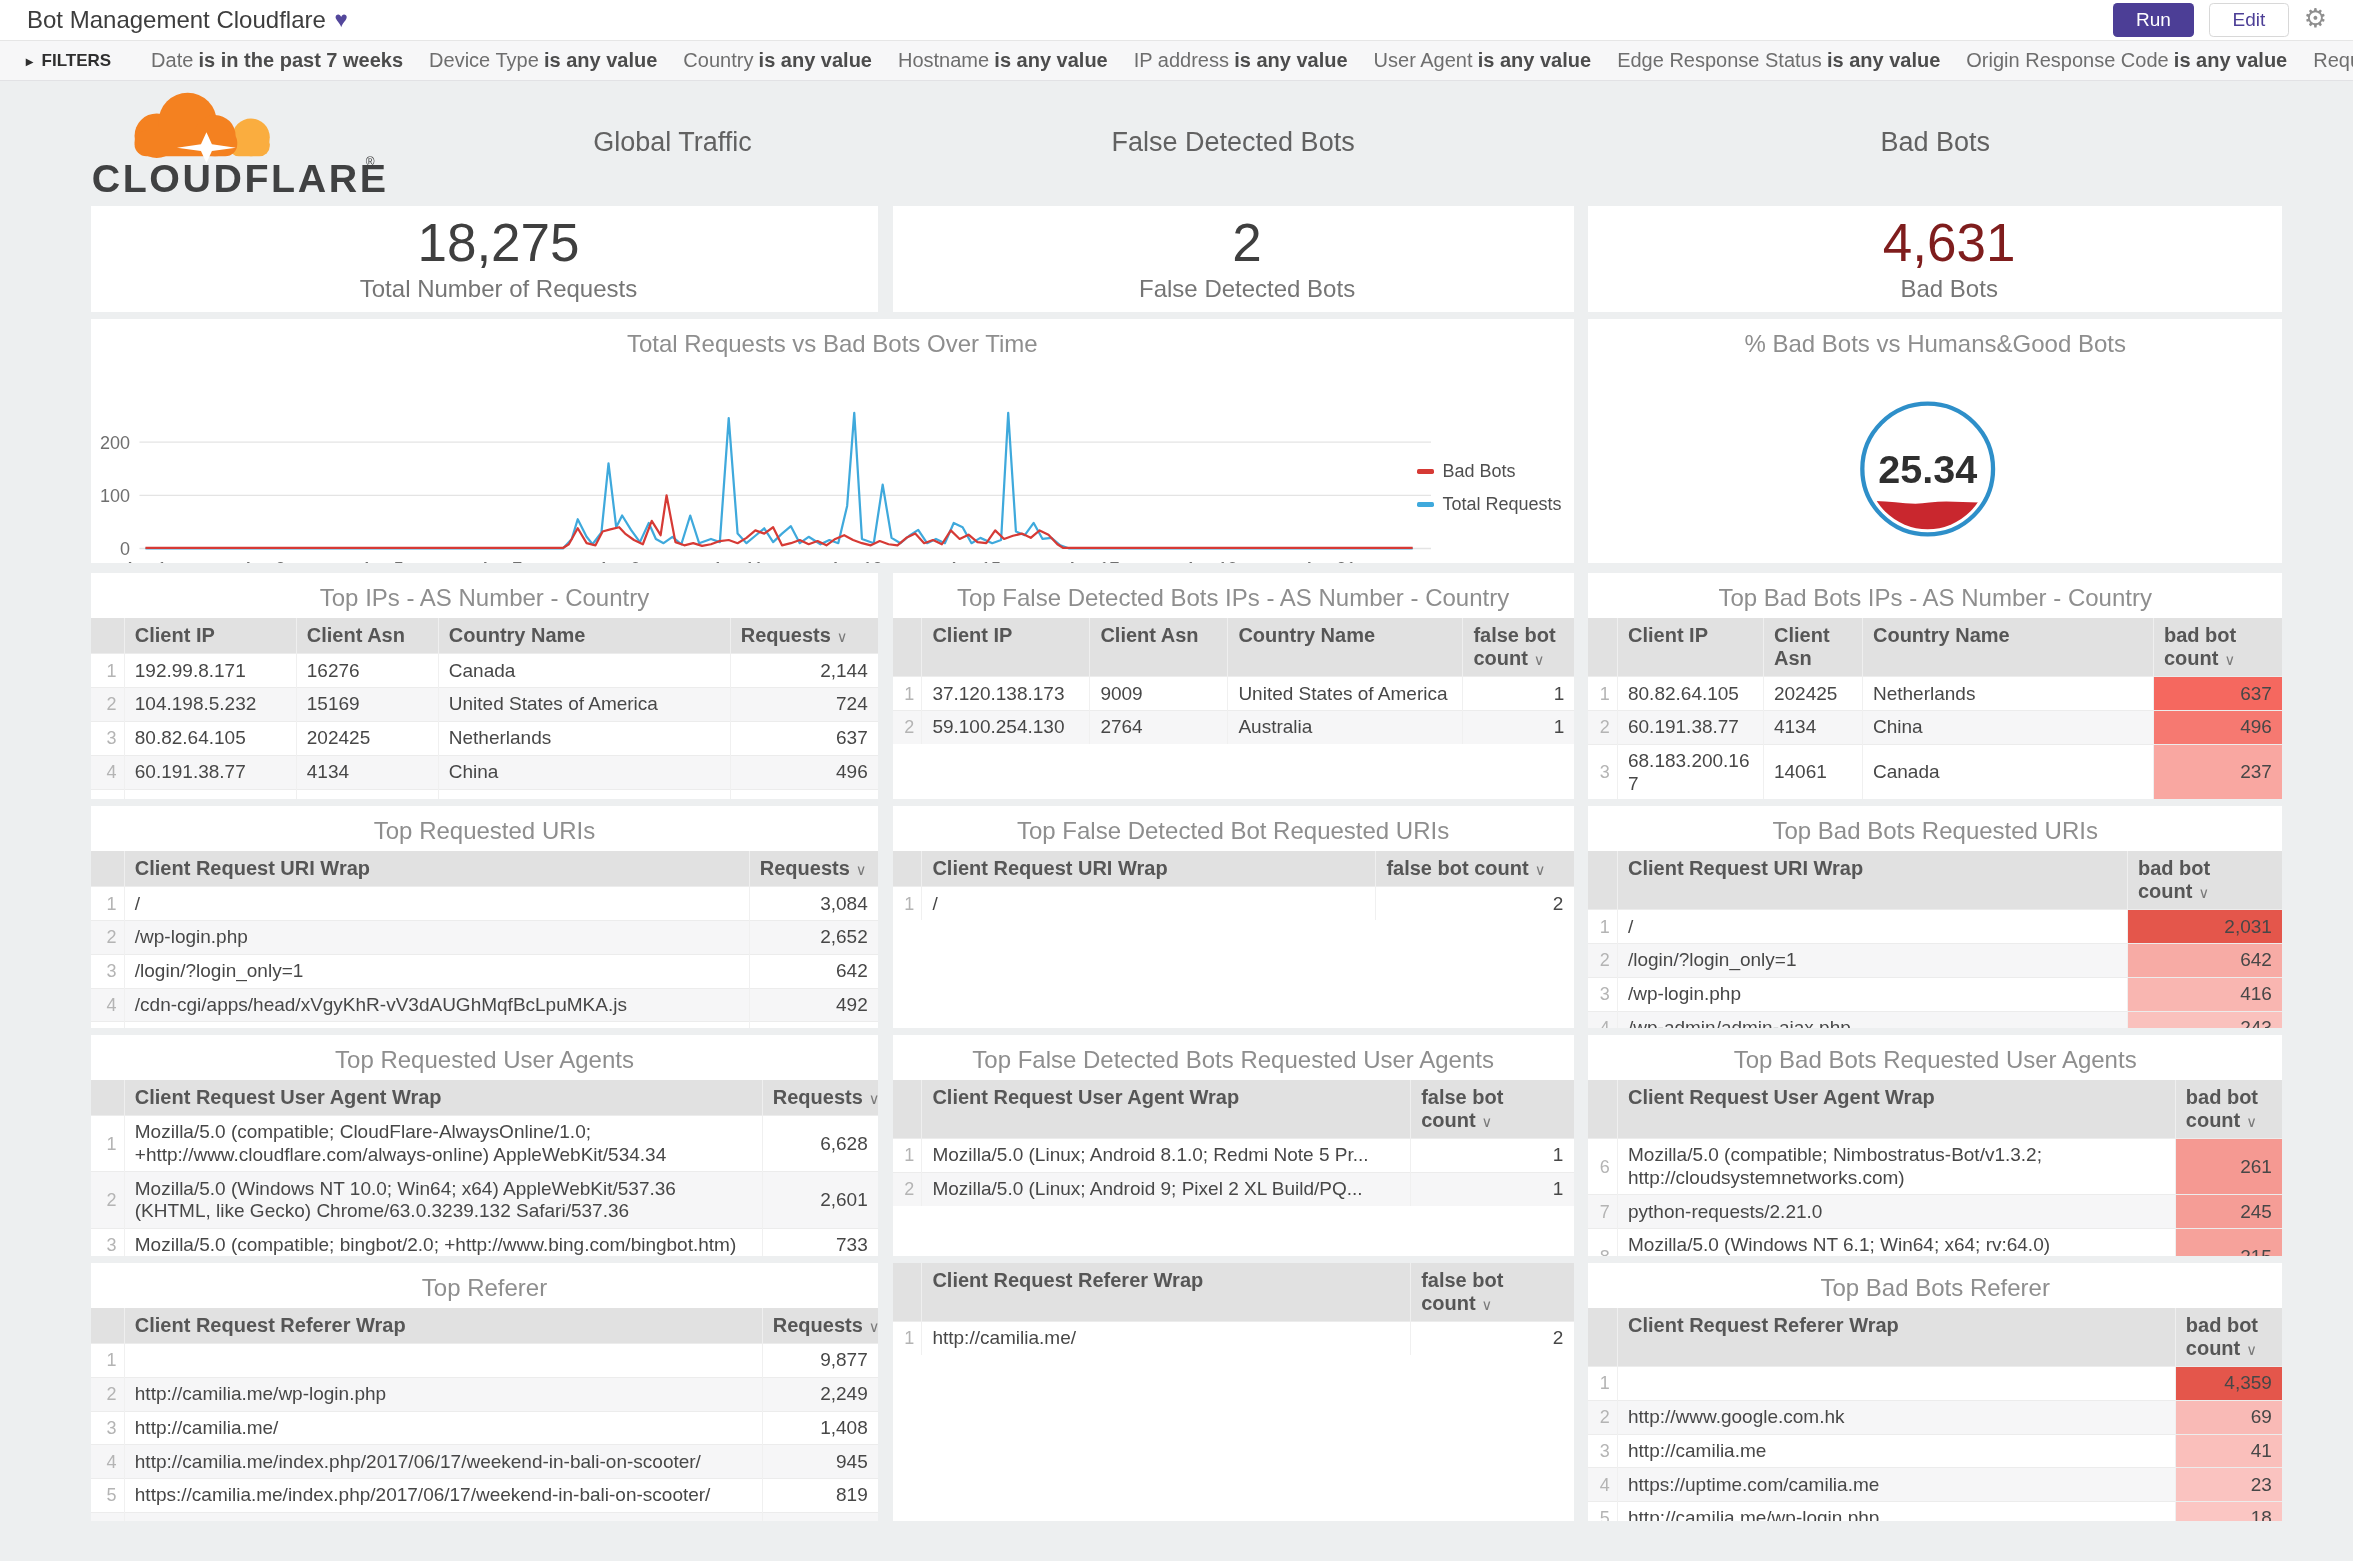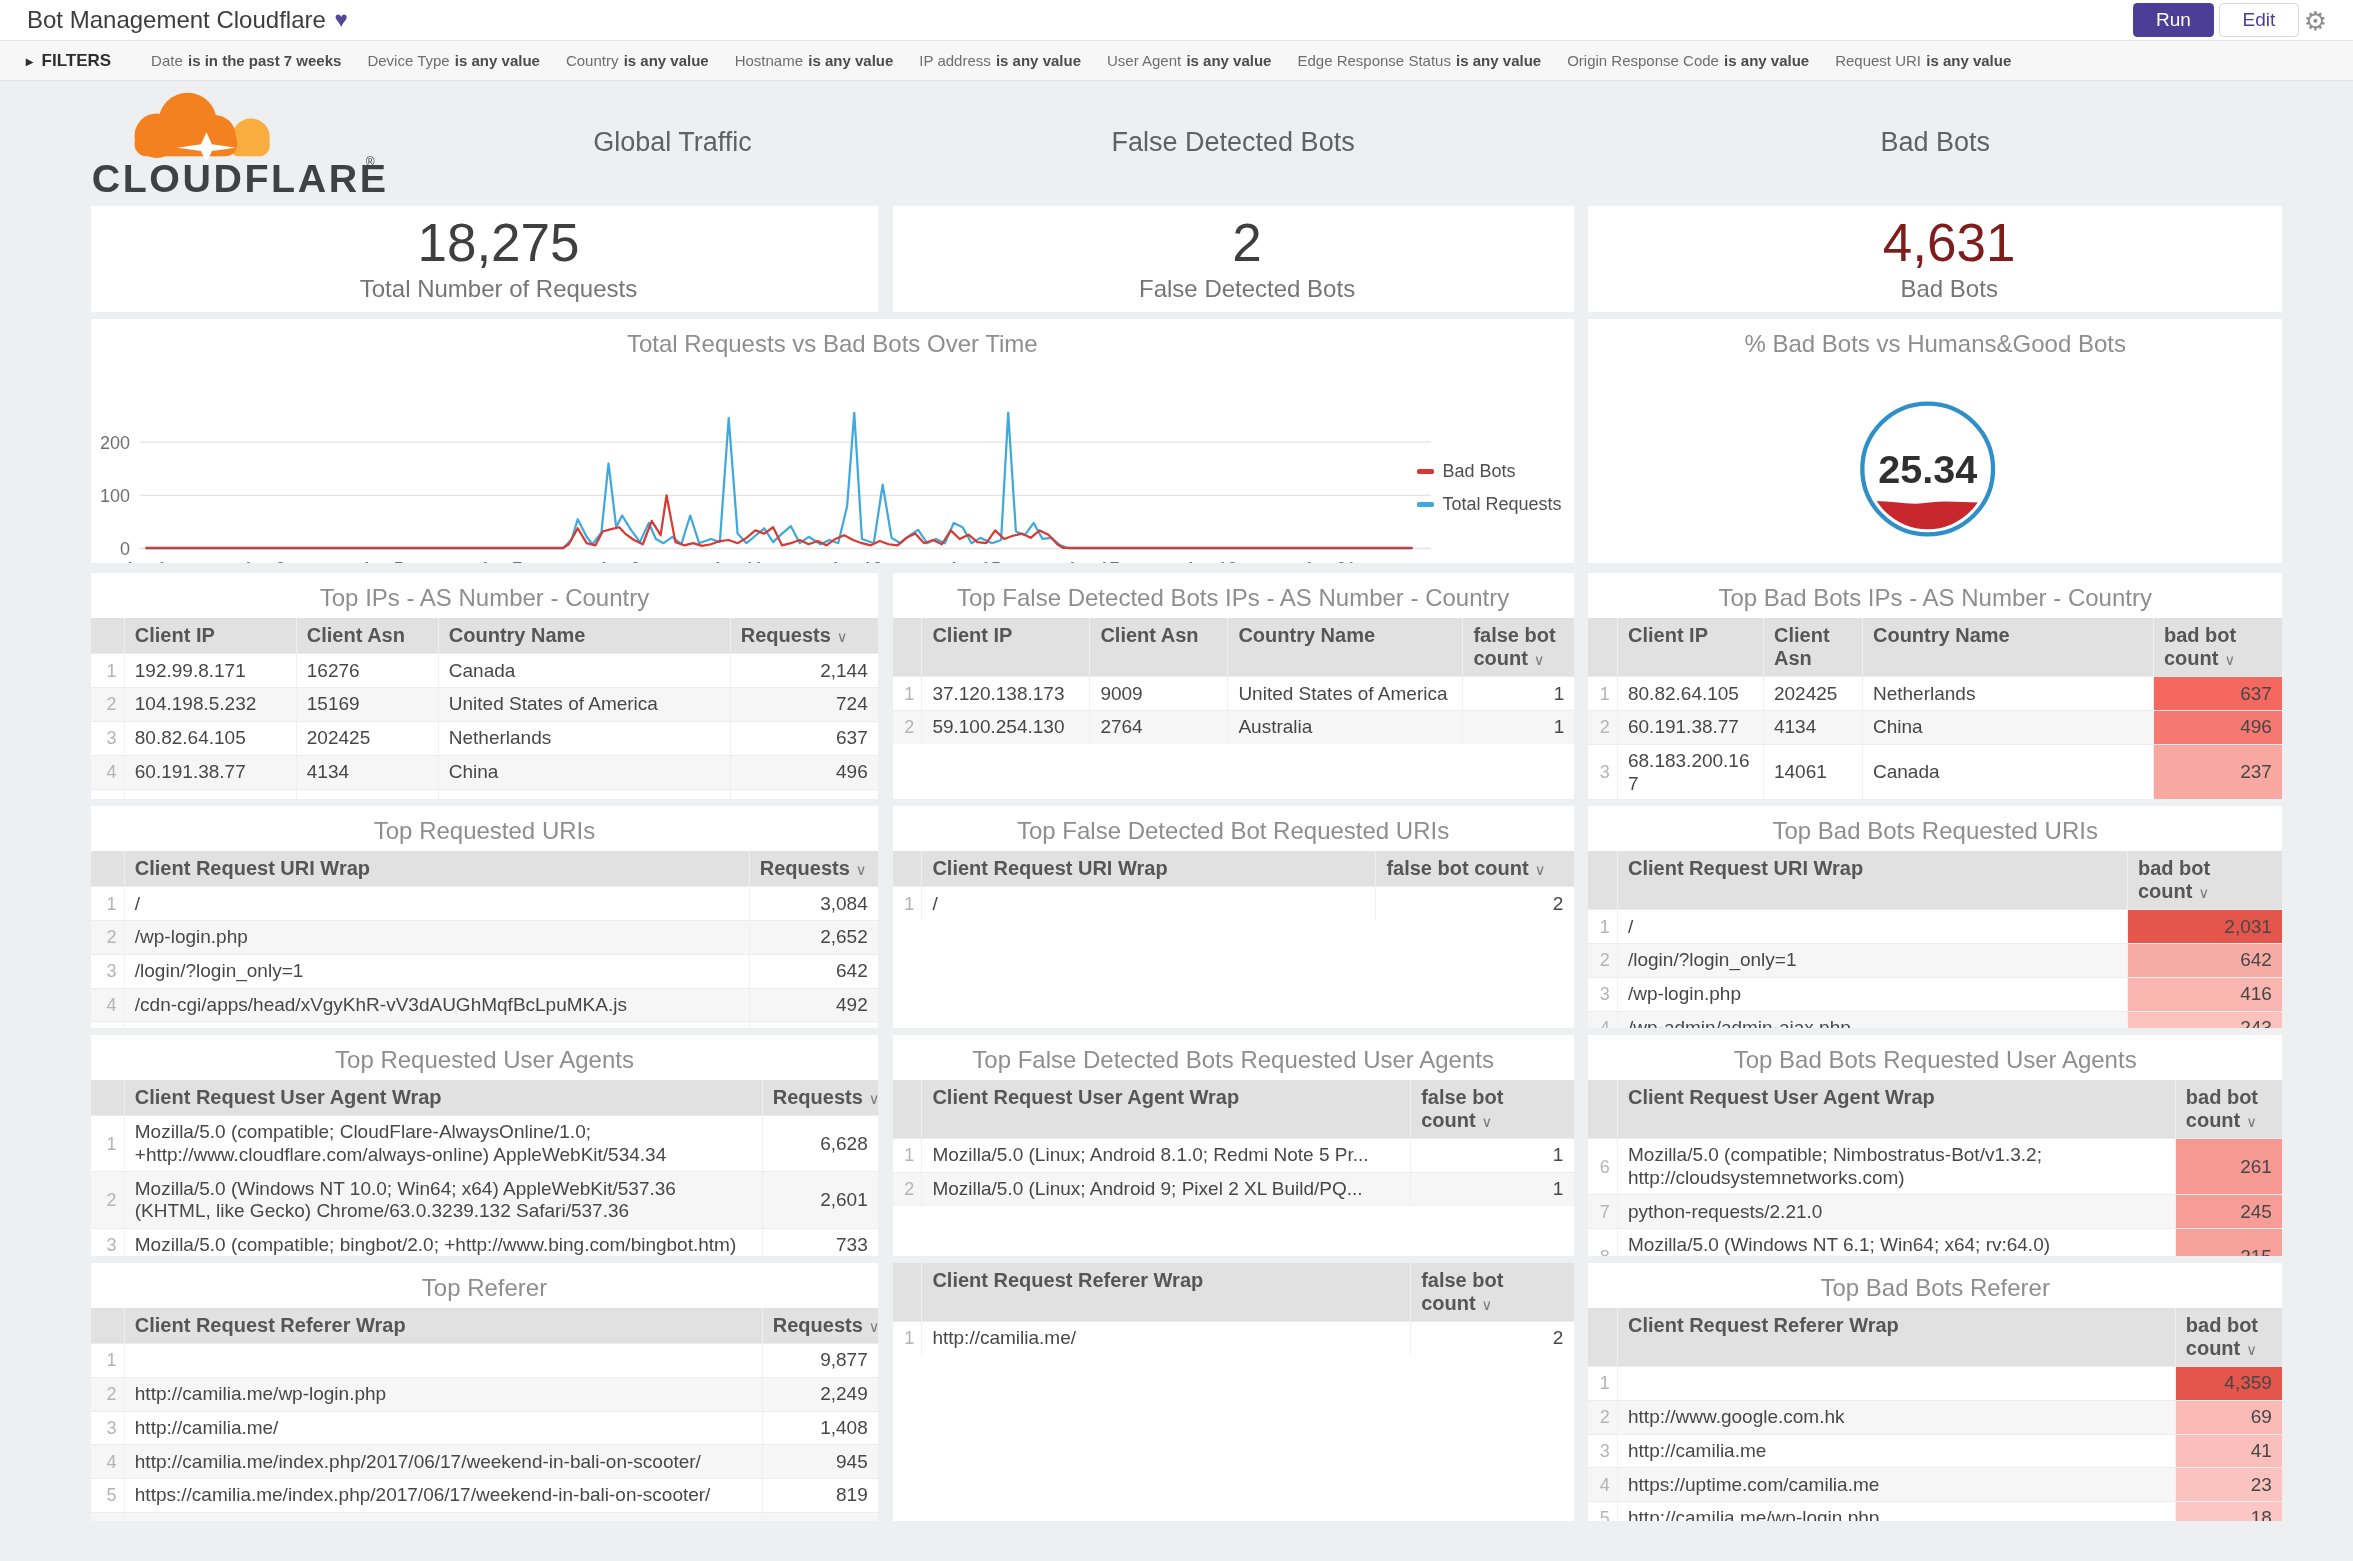--- a/index.html
+++ b/index.html
@@ -3,32 +3,32 @@
 <meta charset="utf-8">
 <style>
   * { margin:0; padding:0; box-sizing:border-box; }
   html,body { width:2354px; height:1561px; overflow:hidden; background:#edeff0;
     font-family:"Liberation Sans", sans-serif; }
   
   .topbar { height:41px; background:#fff; border-bottom:0.9px solid #e6e6e6;
     display:flex; align-items:center; padding:0 27px; }
   .app-title { font-size:24px; color:#3d3d3d; }
   .heart { color:#53479b; margin-left:8.6px; font-size:22.4px; }
-  .topbar-right { margin-left:auto; display:flex; align-items:flex-end; gap:5px; }
+  .topbar-right { margin-left:auto; display:flex; align-items:flex-start; gap:15px; }
   .btn { font-size:19px; border-radius:4.3px; padding:5.2px 22.4px; cursor:pointer; border:0.9px solid transparent; }
   .btn-run { background:#4c3e96; color:#fff; }
   .btn-edit { background:#fff; color:#4c3e96; border-color:#d8d8d8; }
   .gear { font-size:26px; color:#8f8f8f; cursor:pointer; }
   
   .filterbar { height:40px; background:#f7f7f8; border-bottom:0.9px solid #e2e2e5;
     display:flex; align-items:center; padding:0 26px; white-space:nowrap; overflow:hidden; }
   .filters-toggle { font-size:17px; font-weight:bold; color:#2f2f2f; cursor:pointer; }
   .filters-toggle .tri { font-size:13.8px; margin-right:8.6px; color:#2f2f2f; }
   .filter-items { display:flex; gap:26px; margin-left:40px; }
-  .filter-item { font-size:15px; color:#6e6e6e; cursor:pointer; }
+  .filter-item { font-size:20px; color:#6e6e6e; cursor:pointer; }
   .filter-item b { color:#4c4c4c; margin-left:5.2px; }
   
   .content { padding:1.7px 0 0 91px; width:2282px; }
   .band { display:grid; grid-template-columns:787px 681px 694px; column-gap:14.6px; }
   .panel { background:#fff; overflow:hidden; position:relative; }
   .ptitle { text-align:center; color:#8e8e8e; font-size:24px; padding:11.2px 0 6px; }
   
   .band-head { height:120px; margin-bottom:3.4px; }
   .headcell { display:flex; align-items:center; justify-content:center; }
   .leftsplit { display:flex; }

